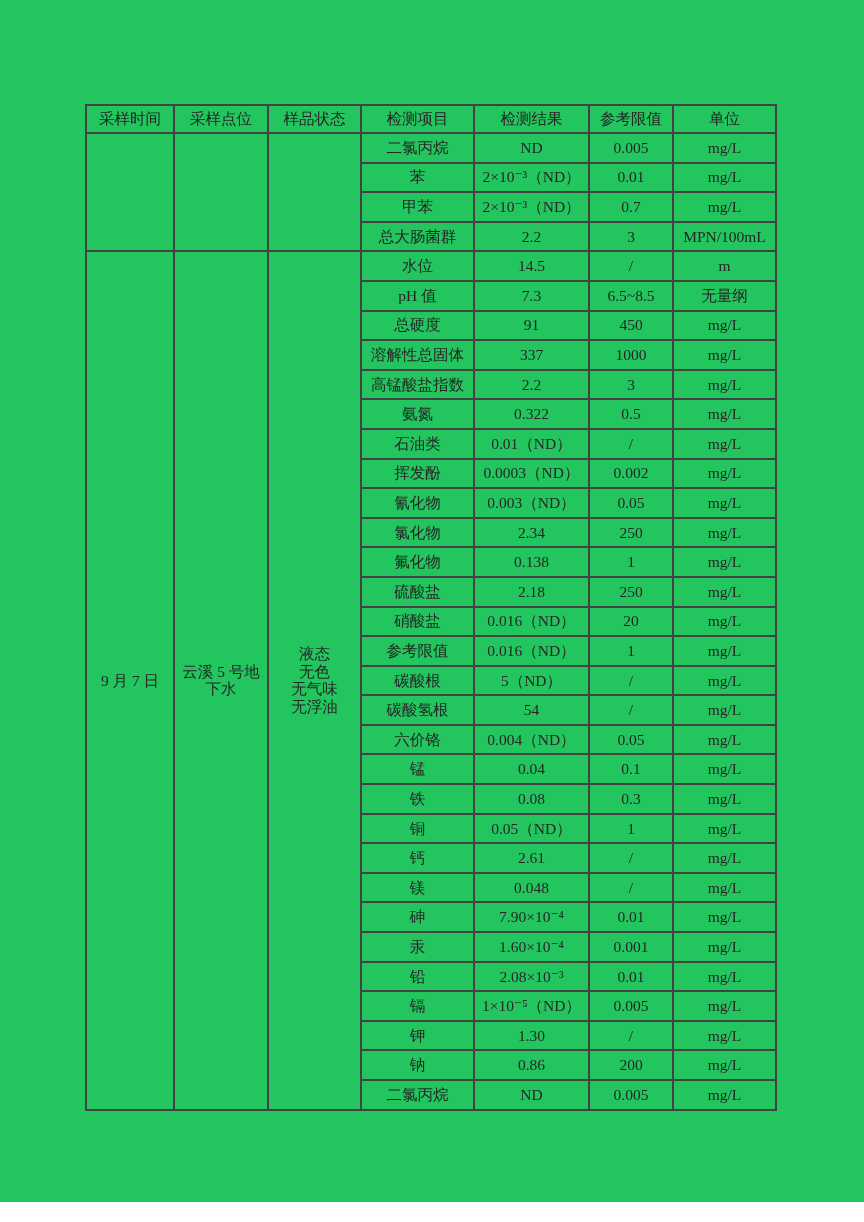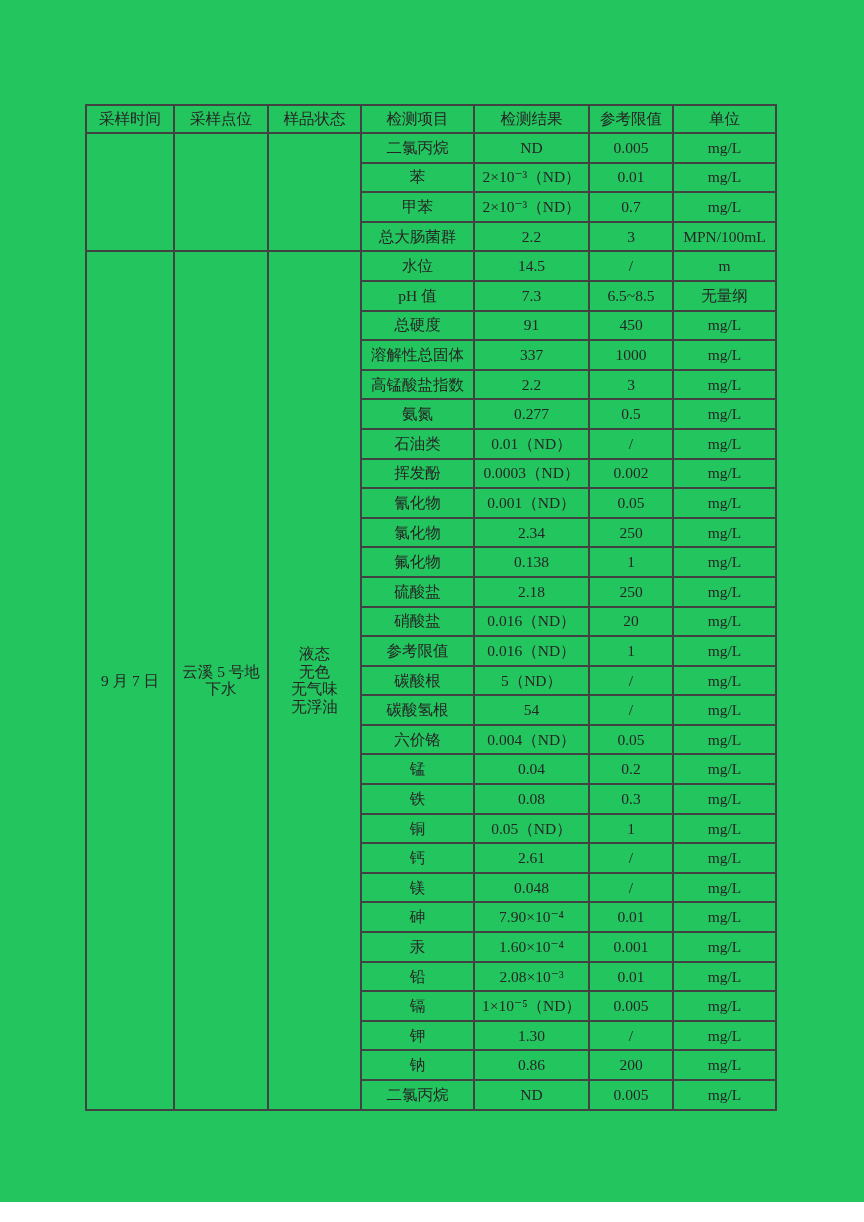--- a/index.html
+++ b/index.html
@@ -137,39 +137,39 @@
           <td data-name="unit-cell">mg/L</td>
         </tr>
         <tr data-name="table-row">
           <td data-name="item-cell">高锰酸盐指数</td>
           <td data-name="result-cell">2.2</td>
           <td data-name="limit-cell">3</td>
           <td data-name="unit-cell">mg/L</td>
         </tr>
         <tr data-name="table-row">
           <td data-name="item-cell">氨氮</td>
-          <td data-name="result-cell">0.277</td>
+          <td data-name="result-cell">0.322</td>
           <td data-name="limit-cell">0.5</td>
           <td data-name="unit-cell">mg/L</td>
         </tr>
         <tr data-name="table-row">
           <td data-name="item-cell">石油类</td>
           <td data-name="result-cell">0.01（ND）</td>
           <td data-name="limit-cell">/</td>
           <td data-name="unit-cell">mg/L</td>
         </tr>
         <tr data-name="table-row">
           <td data-name="item-cell">挥发酚</td>
           <td data-name="result-cell">0.0003（ND）</td>
           <td data-name="limit-cell">0.002</td>
           <td data-name="unit-cell">mg/L</td>
         </tr>
         <tr data-name="table-row">
           <td data-name="item-cell">氰化物</td>
-          <td data-name="result-cell">0.001（ND）</td>
+          <td data-name="result-cell">0.003（ND）</td>
           <td data-name="limit-cell">0.05</td>
           <td data-name="unit-cell">mg/L</td>
         </tr>
         <tr data-name="table-row">
           <td data-name="item-cell">氯化物</td>
           <td data-name="result-cell">2.34</td>
           <td data-name="limit-cell">250</td>
           <td data-name="unit-cell">mg/L</td>
         </tr>
         <tr data-name="table-row">
@@ -210,21 +210,21 @@
         </tr>
         <tr data-name="table-row">
           <td data-name="item-cell">六价铬</td>
           <td data-name="result-cell">0.004（ND）</td>
           <td data-name="limit-cell">0.05</td>
           <td data-name="unit-cell">mg/L</td>
         </tr>
         <tr data-name="table-row">
           <td data-name="item-cell">锰</td>
           <td data-name="result-cell">0.04</td>
-          <td data-name="limit-cell">0.2</td>
+          <td data-name="limit-cell">0.1</td>
           <td data-name="unit-cell">mg/L</td>
         </tr>
         <tr data-name="table-row">
           <td data-name="item-cell">铁</td>
           <td data-name="result-cell">0.08</td>
           <td data-name="limit-cell">0.3</td>
           <td data-name="unit-cell">mg/L</td>
         </tr>
         <tr data-name="table-row">
           <td data-name="item-cell">铜</td>

